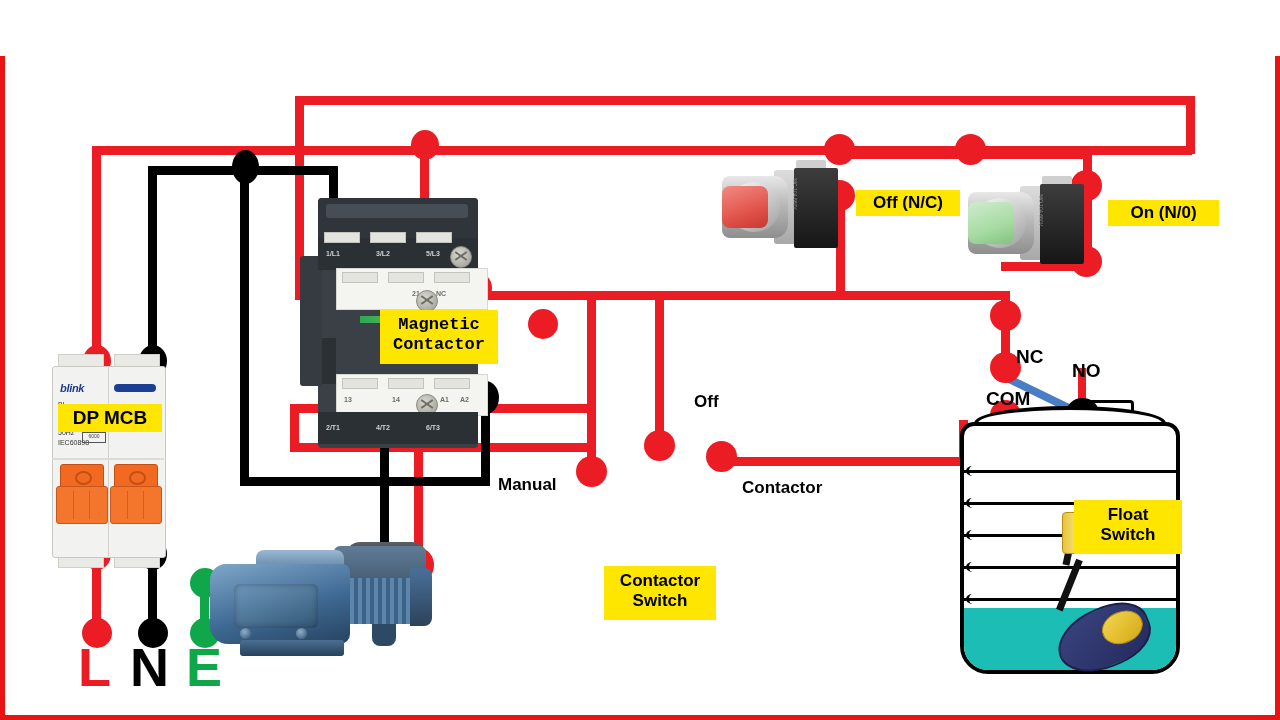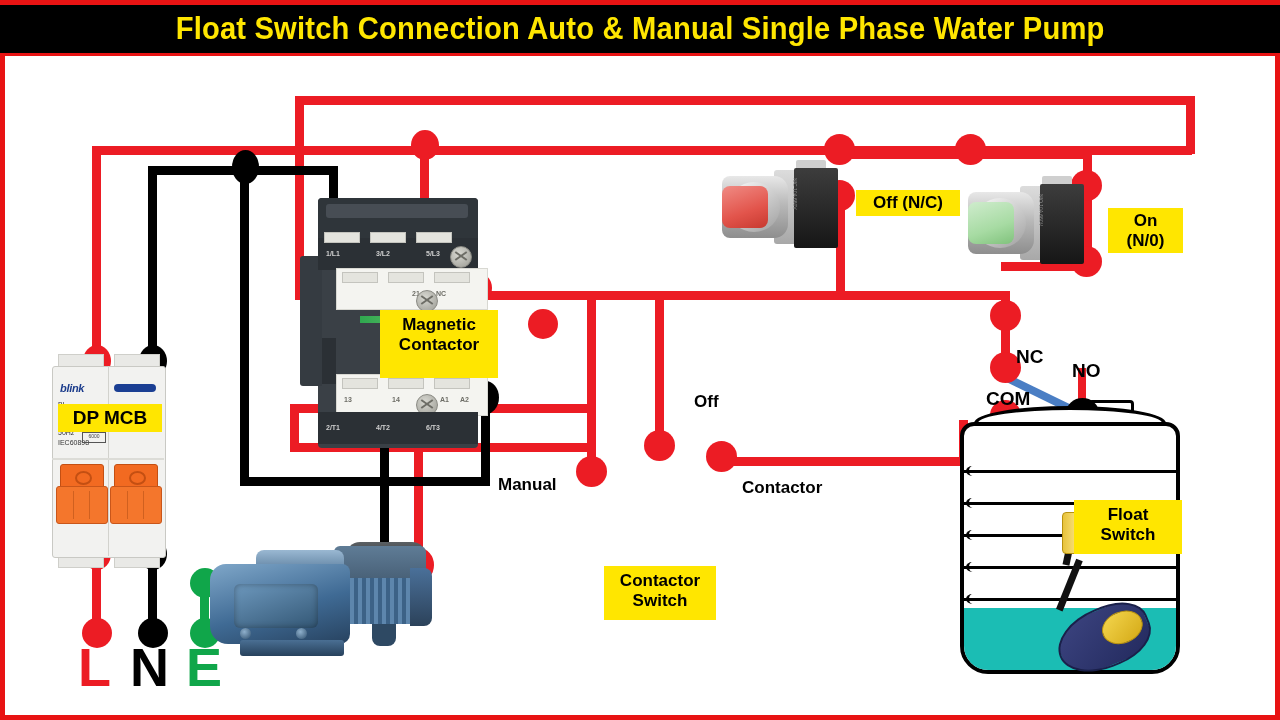--- a/index.html
+++ b/index.html
@@ -189,23 +189,20 @@
            border:2px solid #1a204a;}
   .flt-eye{position:absolute;left:46px;top:9px;width:40px;height:30px;
            background:linear-gradient(150deg,#f4d64e,#d4a916);
            border-radius:50%;border:1.5px solid #b8920f;}
 </style>
 </head>
 <body>
 
 <div id="stage">
 
-  <div class="titlebar">
-    <div class="ttxt">Float Switch Connection Auto &amp; Manual Single Phase Water Pump</div>
-  </div>
   <div class="frame-l"></div>
   <div class="frame-r"></div>
   <div class="frame-b"></div>
 
   <div class="w wr" style="left:92px;top:146px;width:9px;height:230px;"></div>
   <div class="w wr" style="left:92px;top:146px;width:1100px;height:9px;"></div>
   <div class="w wr" style="left:1083px;top:146px;width:9px;height:50px;"></div>
 
   <div class="w wr" style="left:295px;top:96px;width:900px;height:9px;"></div>
   <div class="w wr" style="left:295px;top:96px;width:9px;height:204px;"></div>
@@ -373,21 +370,21 @@
     <div class="ct-markd" style="left:92px;top:198px;">14</div>
     <div class="ct-markd" style="left:140px;top:198px;">A1</div>
     <div class="ct-screw" style="left:116px;top:196px;"></div>
 
     <div class="ct-termrow" style="top:214px;"></div>
     <div class="ct-mark" style="left:26px;top:226px;">2/T1</div>
     <div class="ct-mark" style="left:76px;top:226px;">4/T2</div>
     <div class="ct-mark" style="left:126px;top:226px;">6/T3</div>
     <div class="ct-markd" style="left:160px;top:198px;">A2</div>
   </div>
-  <div class="ylab" style="left:380px;top:310px;width:118px;font-size:17px;padding-top:5px;height:68px;">
+  <div class="ylab" style="left:380px;top:310px;width:118px;font-size:17px;padding-top:5px;height:54px;font-family:Liberation Mono, monospace;">
     <div>Magnetic</div>
     <div>Contactor</div>
   </div>
 
   <div class="pbtn" style="left:722px;top:162px;">
     <div class="pb-tab"></div>
     <div class="pb-neck"></div>
     <div class="pb-bezel"></div>
     <div class="pb-ring"></div>
     <div class="pb-cap red"></div>
@@ -402,21 +399,21 @@
   <div class="pbtn" style="left:968px;top:178px;">
     <div class="pb-tab"></div>
     <div class="pb-neck"></div>
     <div class="pb-bezel"></div>
     <div class="pb-ring"></div>
     <div class="pb-cap green"></div>
     <div class="pb-block">
       <div class="tt">N/O 10A 660V</div>
     </div>
   </div>
-  <div class="ylab" style="left:1108px;top:208px;width:75px;font-size:17px;">
+  <div class="ylab" style="left:1108px;top:200px;width:111px;font-size:17px;">
     <span>On (N/0)</span>
   </div>
 
   <div class="ylab" style="left:604px;top:566px;width:112px;font-size:17px;padding-top:5px;height:54px;">
     <div>Contactor</div>
     <div>Switch</div>
   </div>
   <div class="plain" style="left:694px;top:392px;font-size:17px;">Off</div>
   <div class="plain" style="left:498px;top:475px;font-size:17px;">Manual</div>
   <div class="plain" style="left:742px;top:478px;font-size:17px;">Contactor</div>

